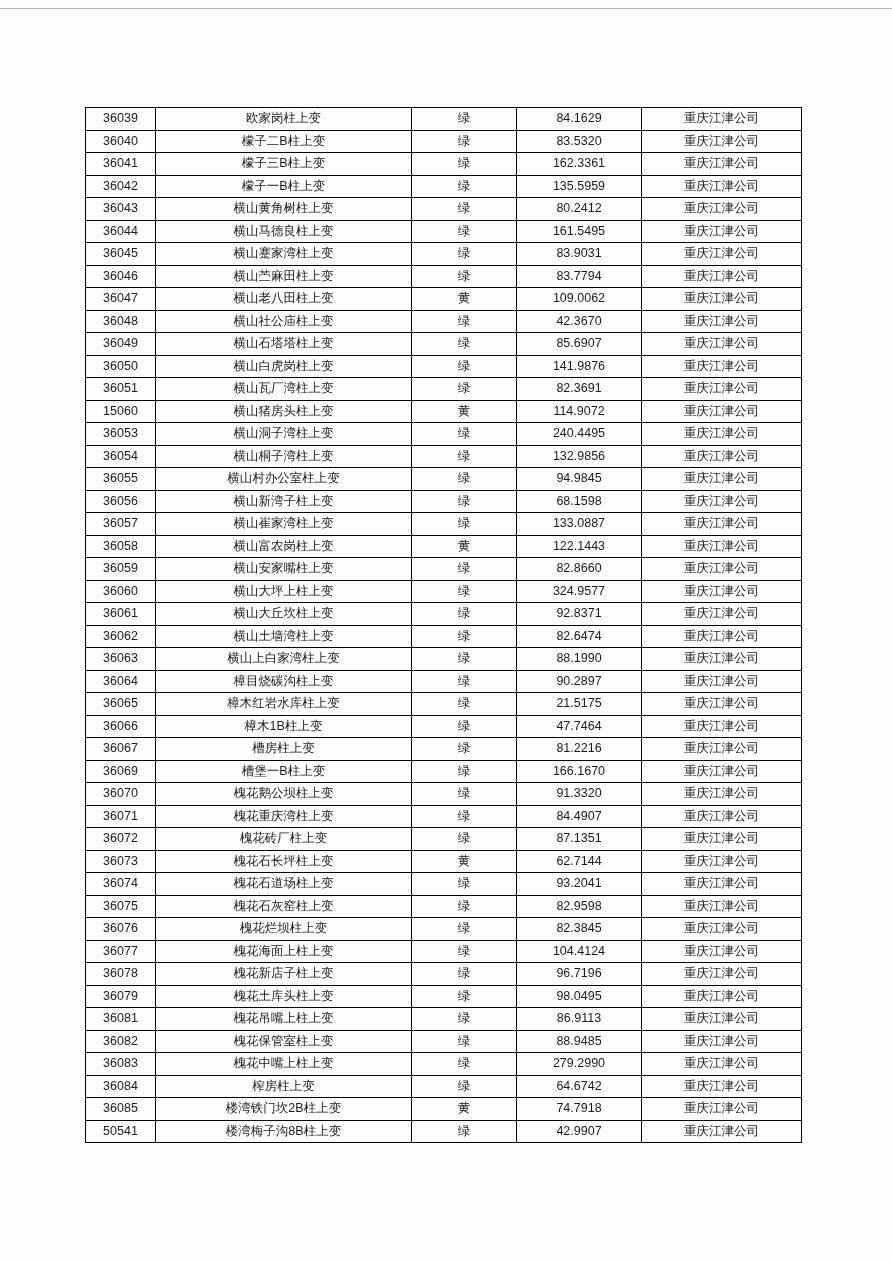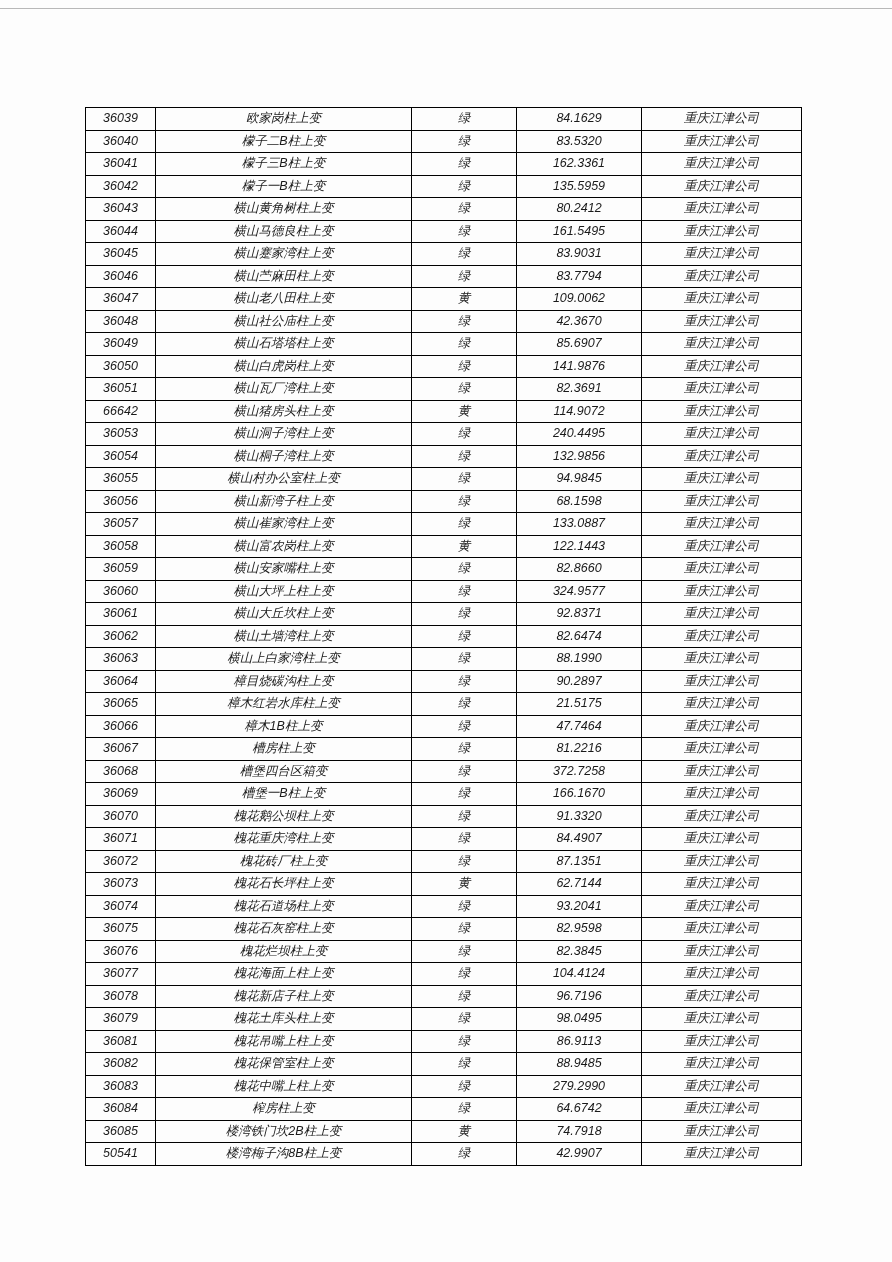--- a/index.html
+++ b/index.html
@@ -21,21 +21,20 @@
     left: 0;
     width: 100%;
     height: 1px;
     background: #b8b8b8;
   }
   .sheet {
     position: absolute;
     top: 107px;
     left: 85px;
     width: 716px;
-    font-style: italic;
   }
   table.data-table {
     border-collapse: collapse;
     width: 100%;
     table-layout: fixed;
   }
   table.data-table td {
     border: 1px solid #000000;
     height: 21.5px;
     font-size: 12.5px;
@@ -153,21 +152,21 @@
             <td>重庆江津公司</td>
           </tr>
           <tr>
             <td>36051</td>
             <td>横山瓦厂湾柱上变</td>
             <td>绿</td>
             <td>82.3691</td>
             <td>重庆江津公司</td>
           </tr>
           <tr>
-            <td>66642</td>
+            <td>15060</td>
             <td>横山猪房头柱上变</td>
             <td>黄</td>
             <td>114.9072</td>
             <td>重庆江津公司</td>
           </tr>
           <tr>
             <td>36053</td>
             <td>横山洞子湾柱上变</td>
             <td>绿</td>
             <td>240.4495</td>
@@ -262,27 +261,20 @@
             <td>樟木1B柱上变</td>
             <td>绿</td>
             <td>47.7464</td>
             <td>重庆江津公司</td>
           </tr>
           <tr>
             <td>36067</td>
             <td>槽房柱上变</td>
             <td>绿</td>
             <td>81.2216</td>
-            <td>重庆江津公司</td>
-          </tr>
-          <tr>
-            <td>36068</td>
-            <td>槽堡四台区箱变</td>
-            <td>绿</td>
-            <td>372.7258</td>
             <td>重庆江津公司</td>
           </tr>
           <tr>
             <td>36069</td>
             <td>槽堡一B柱上变</td>
             <td>绿</td>
             <td>166.1670</td>
             <td>重庆江津公司</td>
           </tr>
           <tr>

